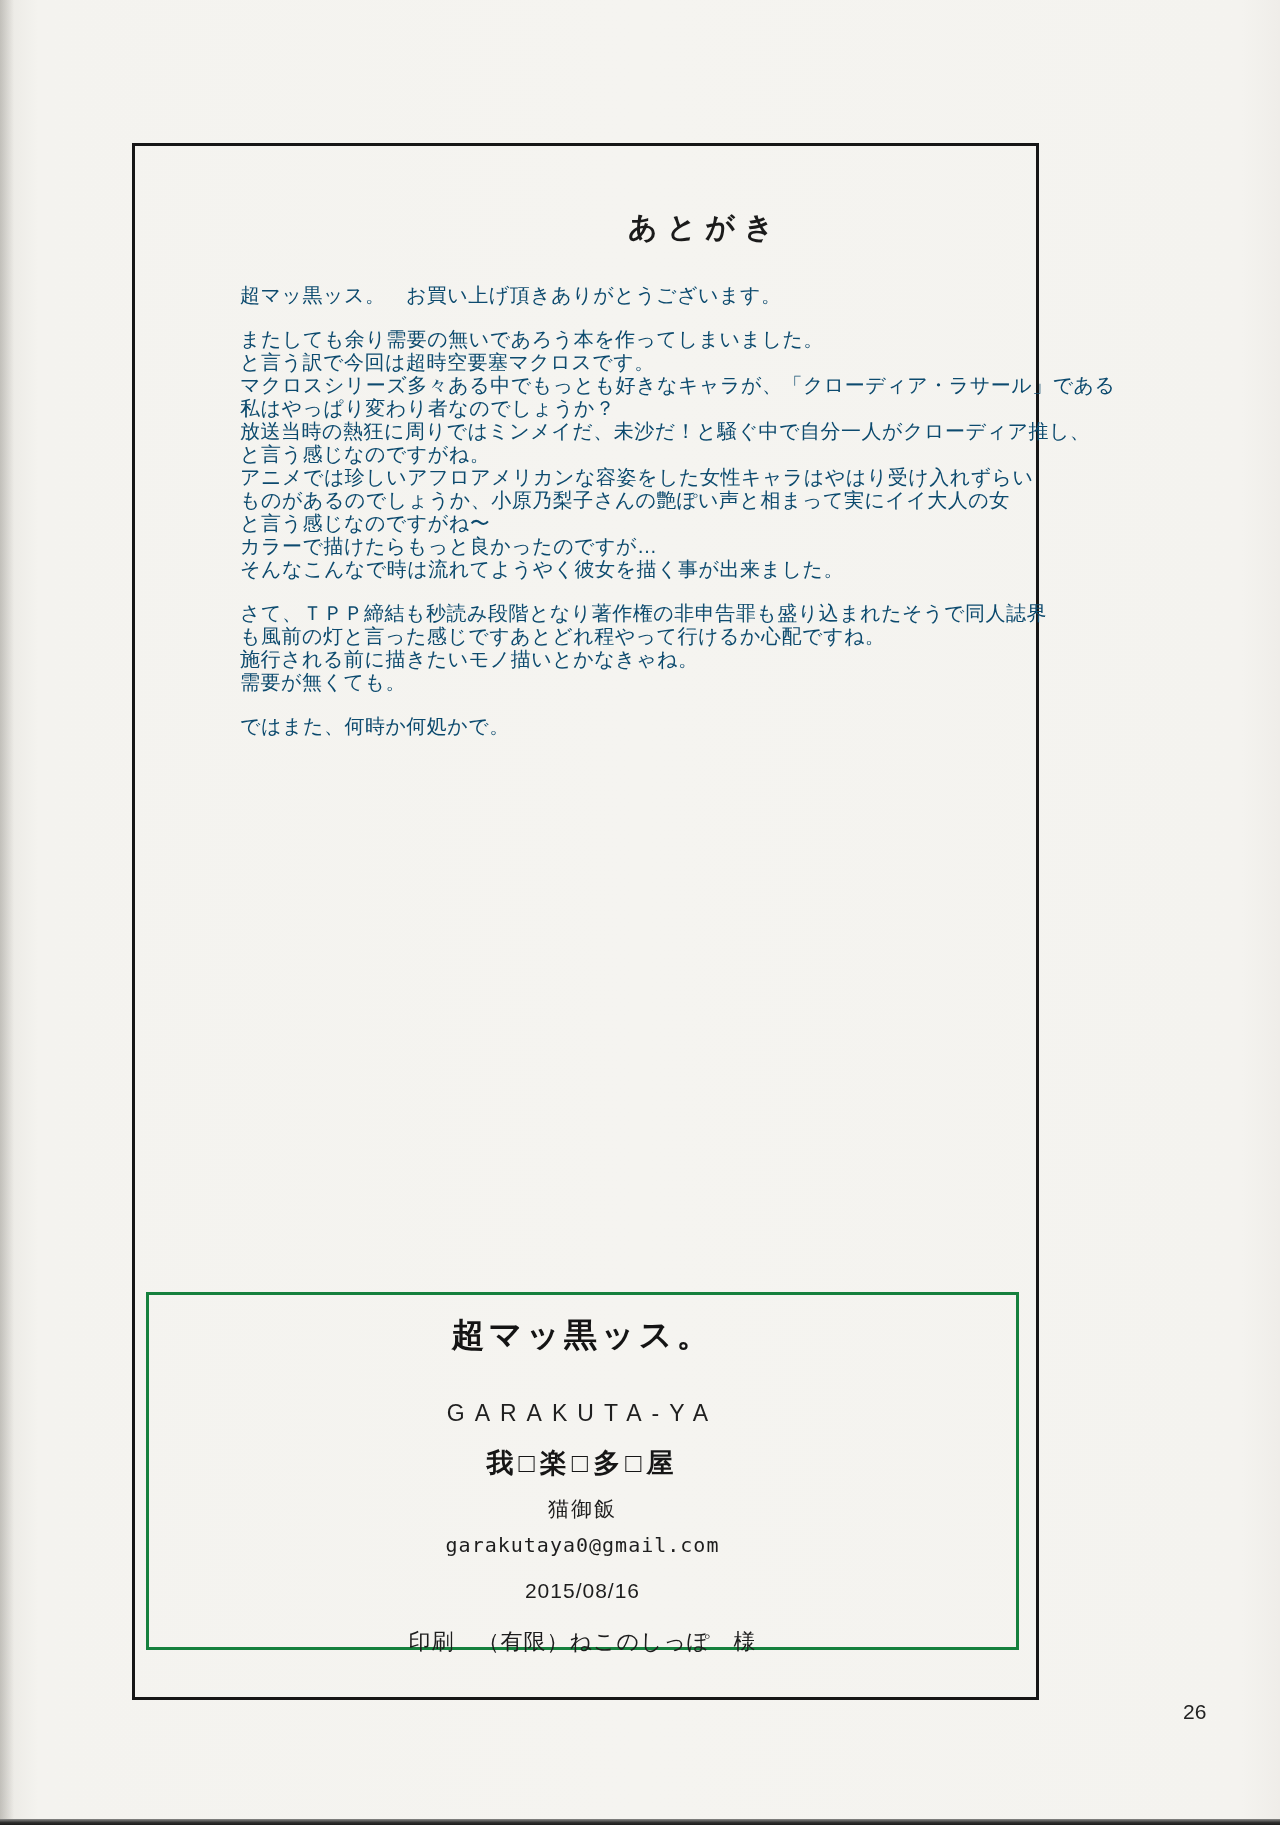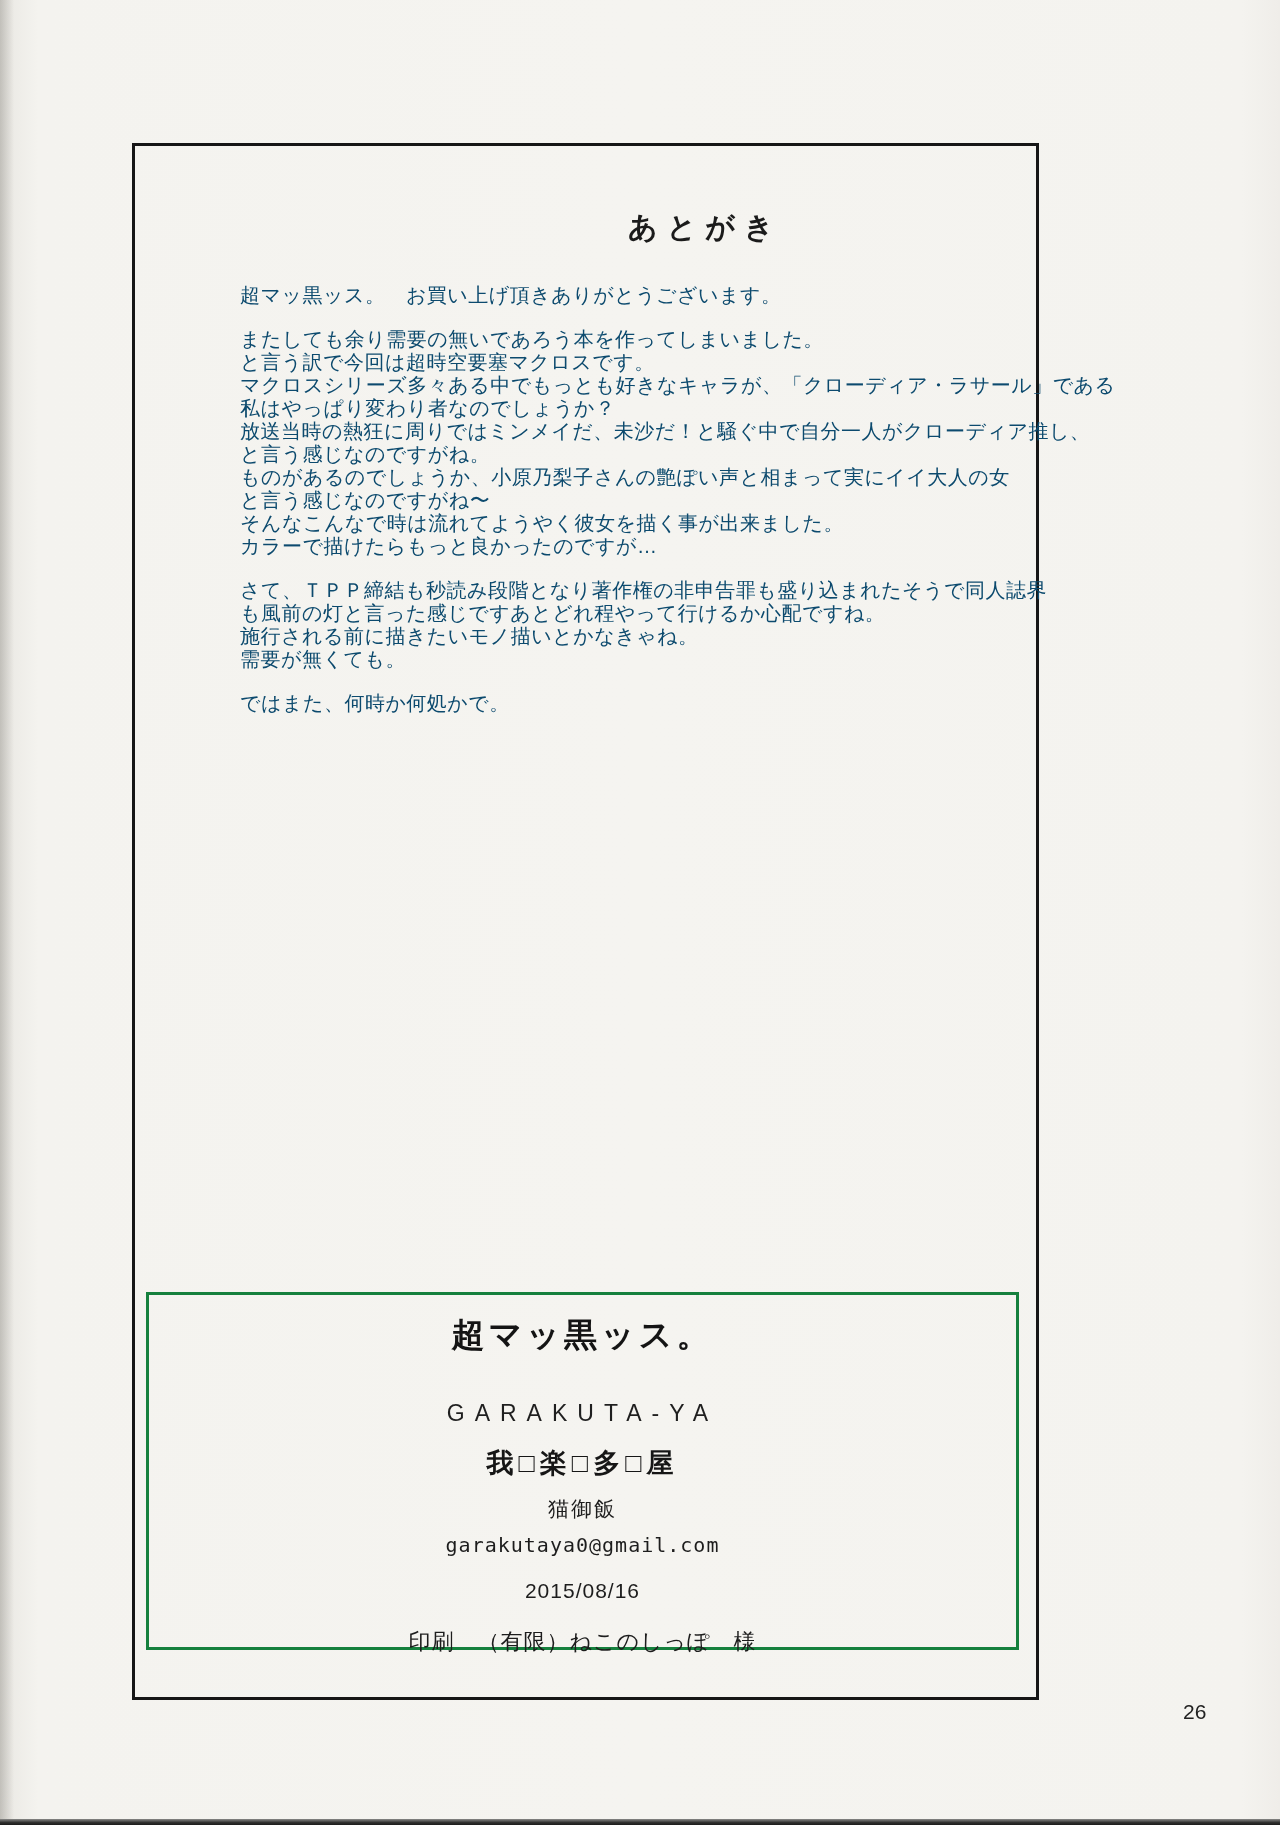--- a/index.html
+++ b/index.html
@@ -153,24 +153,25 @@
       <div class="para">
         <span class="line">超マッ黒ッス。　お買い上げ頂きありがとうございます。</span>
       </div>
       <div class="para">
         <span class="line">またしても余り需要の無いであろう本を作ってしまいました。</span>
         <span class="line">と言う訳で今回は超時空要塞マクロスです。</span>
         <span class="line">マクロスシリーズ多々ある中でもっとも好きなキャラが、「クローディア・ラサール」である</span>
         <span class="line">私はやっぱり変わり者なのでしょうか？</span>
         <span class="line">放送当時の熱狂に周りではミンメイだ、未沙だ！と騒ぐ中で自分一人がクローディア推し、</span>
         <span class="line">と言う感じなのですがね。</span>
+        <span class="line">アニメでは珍しいアフロアメリカンな容姿をした女性キャラはやはり受け入れずらい</span>
         <span class="line">ものがあるのでしょうか、小原乃梨子さんの艶ぽい声と相まって実にイイ大人の女</span>
         <span class="line">と言う感じなのですがね〜</span>
+        <span class="line">カラーで描けたらもっと良かったのですが…</span>
         <span class="line">そんなこんなで時は流れてようやく彼女を描く事が出来ました。</span>
-        <span class="line">カラーで描けたらもっと良かったのですが…</span>
       </div>
       <div class="para">
         <span class="line">さて、ＴＰＰ締結も秒読み段階となり著作権の非申告罪も盛り込まれたそうで同人誌界</span>
         <span class="line">も風前の灯と言った感じですあとどれ程やって行けるか心配ですね。</span>
         <span class="line">施行される前に描きたいモノ描いとかなきゃね。</span>
         <span class="line">需要が無くても。</span>
       </div>
       <div class="para">
         <span class="line">ではまた、何時か何処かで。</span>
       </div>

